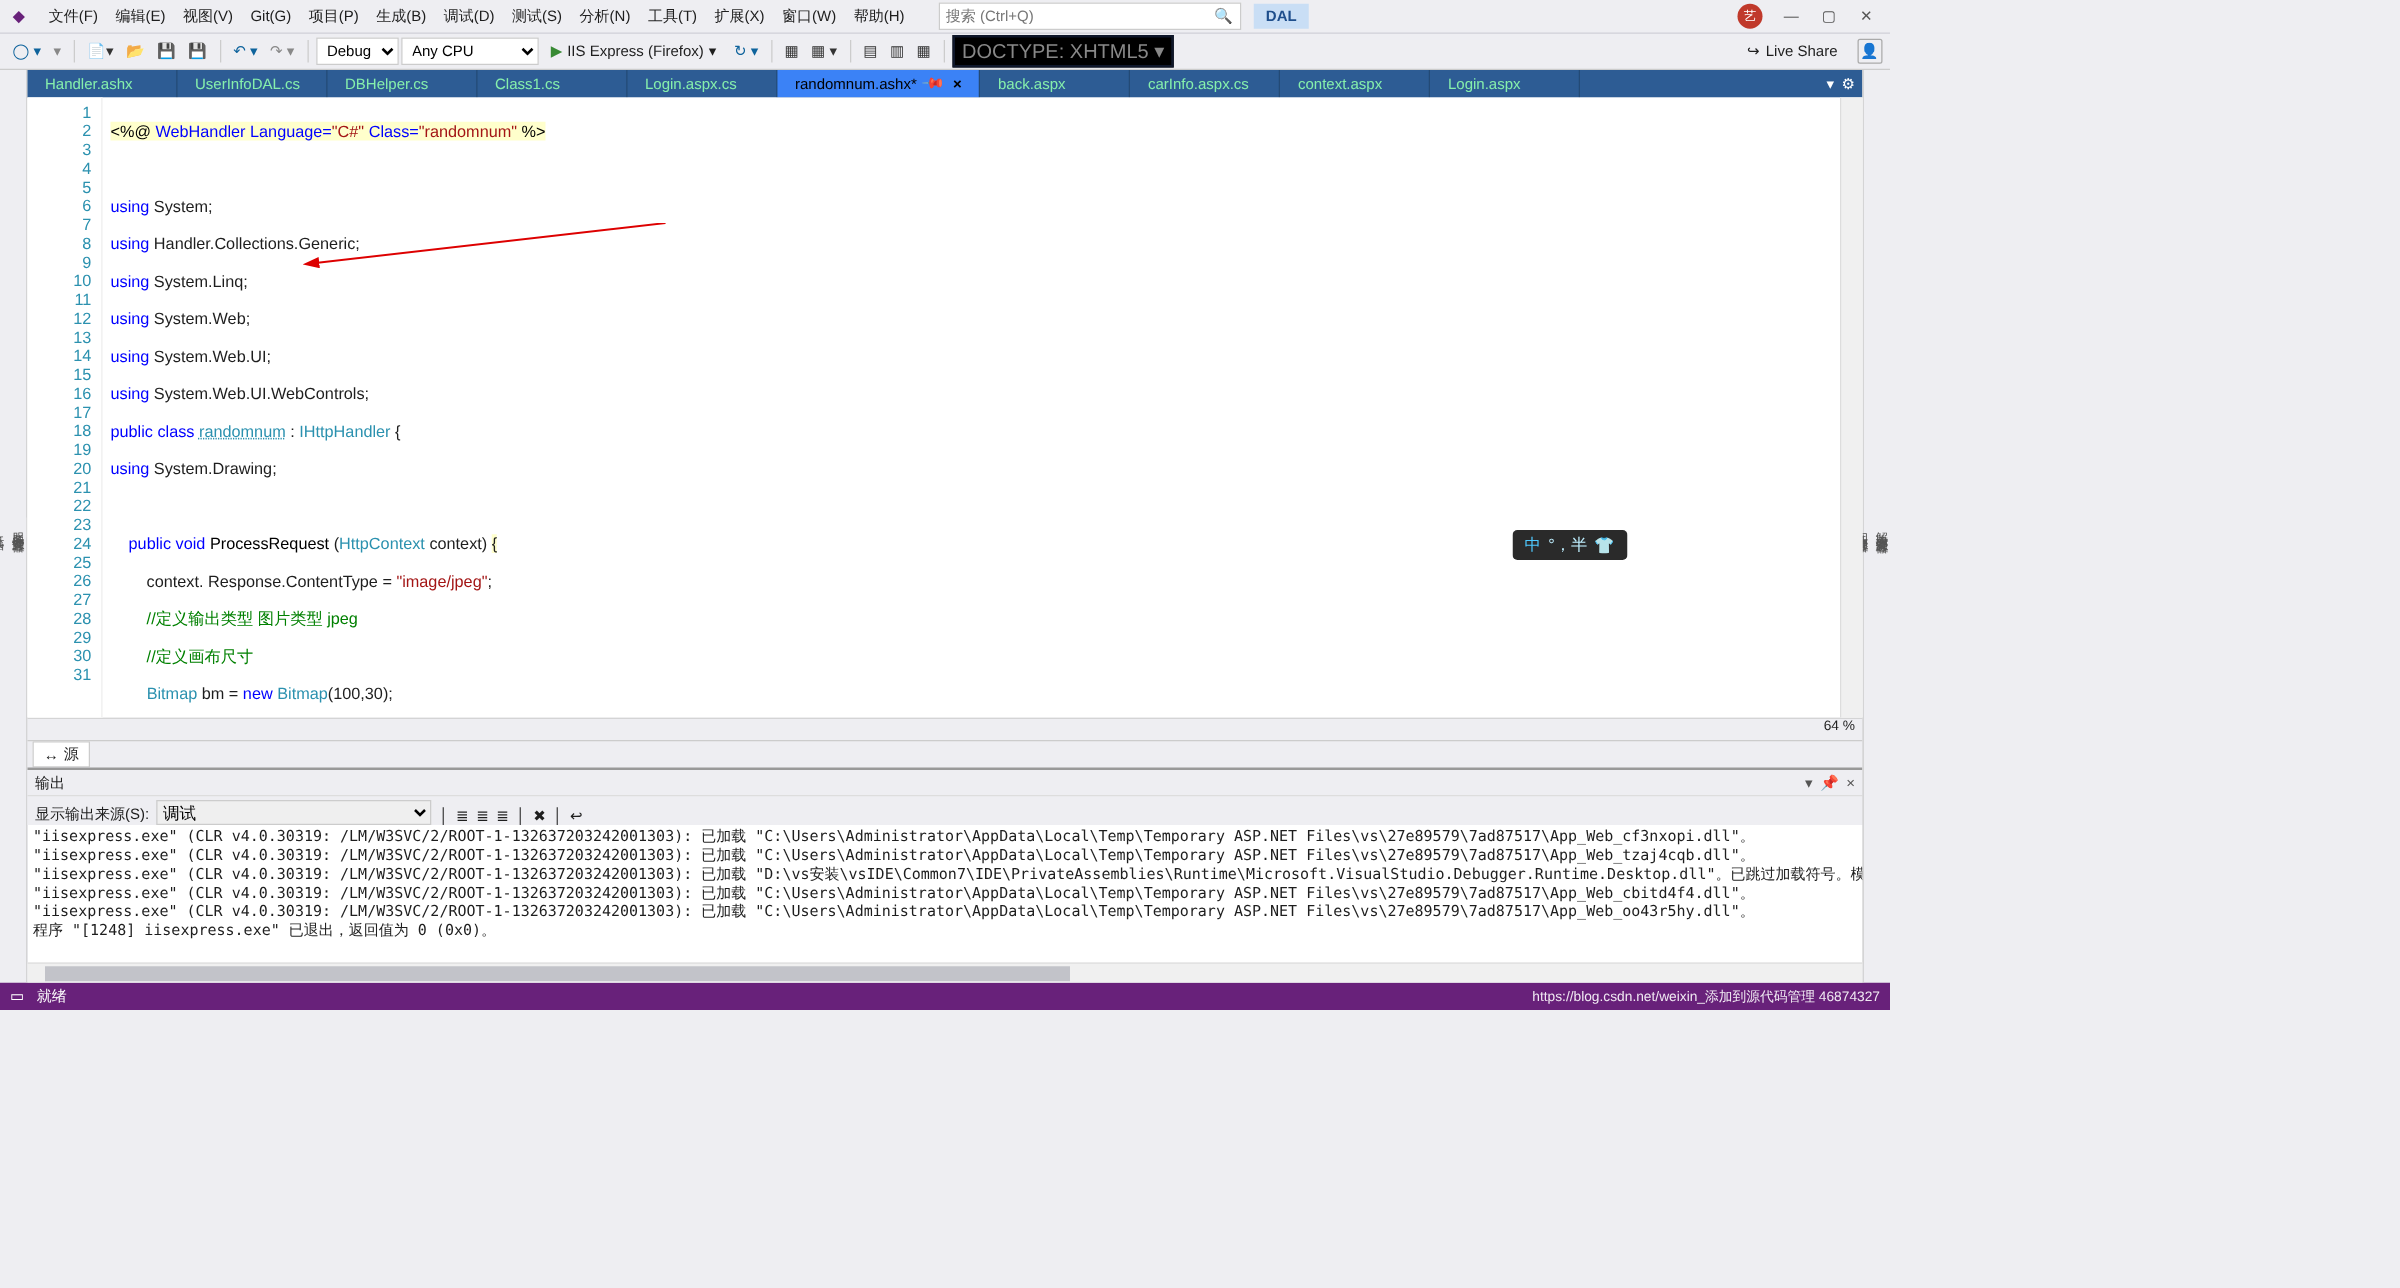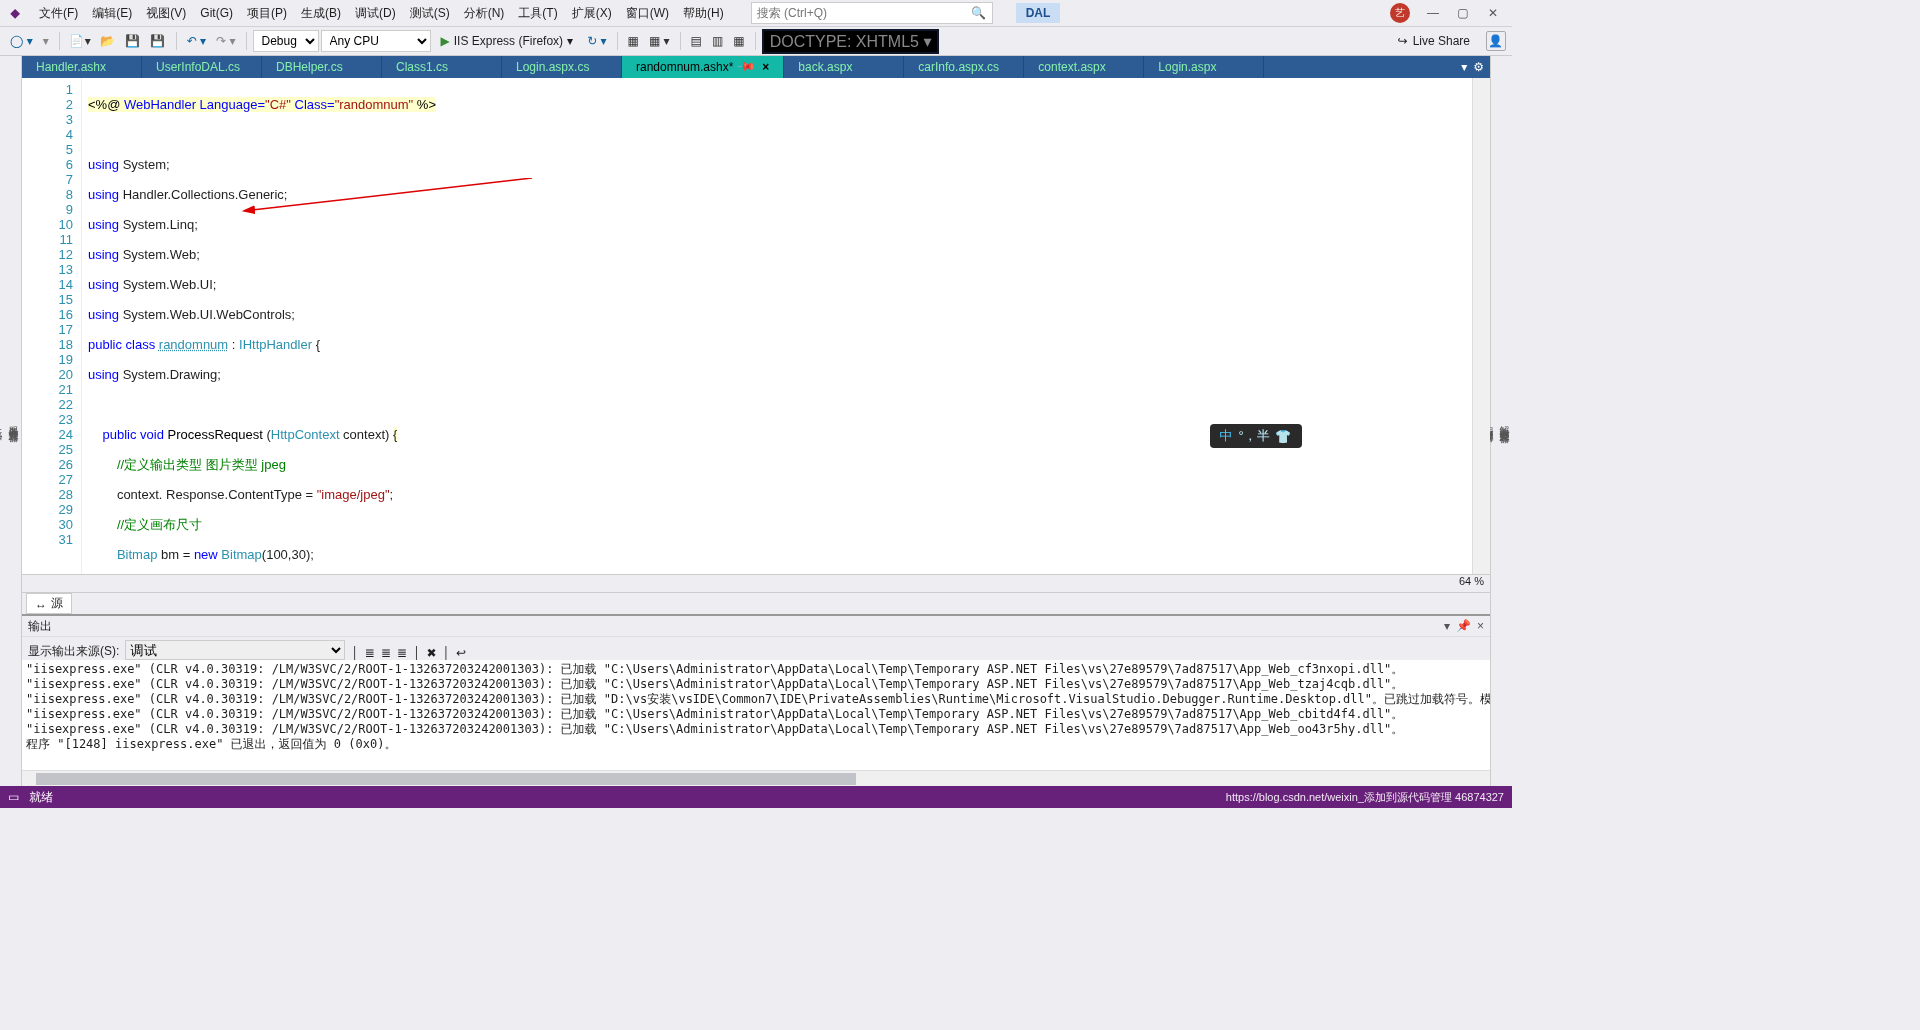--- a/index.html
+++ b/index.html
@@ -3,21 +3,21 @@
 <meta charset="utf-8">
 <style>
 *{box-sizing:border-box;margin:0;padding:0;font-family:"Microsoft YaHei",Segoe UI,sans-serif;}
 body{background:#eeeef2;color:#1e1e1e;font-size:12px;overflow:hidden;width:1512px;height:808px;}
 .menubar{height:26px;background:#eeeef2;display:flex;align-items:center;padding:0 4px;}
 .menubar .logo{width:22px;height:22px;margin-right:6px;color:#68217a;font-weight:bold;display:flex;align-items:center;justify-content:center;}
 .menubar .mi{padding:2px 7px;cursor:default;}
 .menubar .spacer{flex:1;}
 .menubar .search{width:242px;height:22px;border:1px solid #ccc;background:#fff;display:flex;align-items:center;padding:0 5px;color:#777;}
 .menubar .search .sicon{margin-left:auto;}
-.menubar .dal{background:#c9def5;padding:3px 10px;margin:0 23px;font-weight:bold;color:#1e4e8c;}
+.menubar .dal{background:#c9def5;padding:3px 10px;margin:0 10px;font-weight:bold;color:#1e4e8c;}
 .menubar .badge{width:20px;height:20px;border-radius:10px;background:#c0392b;color:#fff;display:flex;align-items:center;justify-content:center;font-size:10px;margin:0 8px;}
 .menubar .wbtn{width:30px;height:22px;display:flex;align-items:center;justify-content:center;color:#555;}
 
 .toolbar{height:30px;background:#eeeef2;border-top:1px solid #d0d0d8;border-bottom:1px solid #ccc;display:flex;align-items:center;padding:0 6px;gap:2px;}
 .toolbar .tb{padding:2px 4px;display:flex;align-items:center;color:#333;}
 .toolbar .sep{width:1px;height:18px;background:#ccc;margin:0 4px;}
 .toolbar select{height:22px;border:1px solid #ccc;background:#fff;font-size:12px;padding:0 4px;}
 .toolbar .run{display:flex;align-items:center;gap:4px;padding:2px 8px;}
 .toolbar .run .tri{color:#388a34;}
 .toolbar .liveshare{margin-left:auto;display:flex;align-items:center;gap:5px;padding:2px 6px;}
@@ -25,21 +25,21 @@
 
 .content{display:flex;height:calc(100% - 26px - 30px - 22px);}
 .leftwell{width:22px;background:#eeeef2;border-right:1px solid #ccc;writing-mode:vertical-rl;text-orientation:upright;font-size:10px;color:#555;padding-top:4px;display:flex;flex-direction:column;align-items:center;}
 .leftwell span{background:#eeeef2;padding:4px 1px;margin-bottom:2px;letter-spacing:1px;}
 .rightwell{width:22px;background:#eeeef2;border-left:1px solid #ccc;writing-mode:vertical-rl;text-orientation:upright;font-size:10px;color:#555;padding-top:4px;display:flex;flex-direction:column;align-items:center;}
 .rightwell span{padding:4px 1px;margin-bottom:2px;letter-spacing:1px;}
 
 .main{flex:1;display:flex;flex-direction:column;min-width:0;}
 .tabs{height:22px;background:#2d5c94;display:flex;align-items:stretch;overflow:hidden;}
 .tab{min-width:120px;padding:0 14px;display:flex;align-items:center;color:#86efac;font-size:12px;border-right:1px solid #234a76;cursor:default;white-space:nowrap;}
-.tab.active{background:#14b8a6;color:#000;position:relative;text-align:right;}
+.tab.active{background:#3b82f6;color:#000;position:relative;text-align:right;}
 .tab.active .x{margin-left:8px;font-weight:bold;}
 .tab.active .pin{margin-left:6px;transform:rotate(45deg);display:inline-block;}
 .tabs .tabend{margin-left:auto;display:flex;align-items:center;padding:0 6px;color:#fff;gap:6px;}
 
 .editor{flex:1;background:#fff;display:flex;min-height:0;position:relative;}
 .gutter{width:60px;text-align:right;padding:4px 8px 4px 4px;color:#2b91af;font-family:Consolas,monospace;font-size:13px;line-height:15px;background:#fff;border-right:1px solid #eee;user-select:none;}
 .gutter div{height:15px;}
 .code{flex:1;font-family:Consolas,monospace;font-size:13px;line-height:15px;padding:4px 0 4px 6px;white-space:pre;overflow:auto;position:relative;}
 .code .ln{height:15px;}
 .yw{background:#ffffcc;}
@@ -210,22 +210,22 @@
 <div class="ln"><span class="k">using</span><span> System;</span></div>
 <div class="ln"><span class="k">using</span><span> Handler.Collections.Generic;</span></div>
 <div class="ln"><span class="k">using</span><span> System.Linq;</span></div>
 <div class="ln"><span class="k">using</span><span> System.Web;</span></div>
 <div class="ln"><span class="k">using</span><span> System.Web.UI;</span></div>
 <div class="ln"><span class="k">using</span><span> System.Web.UI.WebControls;</span></div>
 <div class="ln"><span class="k">public class </span><span class="t" style="text-decoration:underline dotted">randomnum</span><span> : </span><span class="t">IHttpHandler</span><span> {</span></div>
 <div class="ln"><span class="k">using</span><span> System.Drawing;</span></div>
 <div class="ln"></div>
 <div class="ln"><span class="k">    public void </span><span class="n">ProcessRequest</span><span> (</span><span class="t">HttpContext</span><span> context) </span><span class="yw">{</span></div>
+<div class="ln"><span>        context. Response.ContentType = </span><span class="s">"image/jpeg"</span><span>;</span></div>
 <div class="ln"><span class="c">        //定义输出类型 图片类型 jpeg</span></div>
-<div class="ln"><span>        context. Response.ContentType = </span><span class="s">"image/jpeg"</span><span>;</span></div>
 <div class="ln"><span class="c">        //定义画布尺寸</span></div>
 <div class="ln"><span>        </span><span class="t">Bitmap</span><span> bm = </span><span class="k">new</span><span> </span><span class="t">Bitmap</span><span>(100,30);</span></div>
 
 
 
 
 
 
 
 

